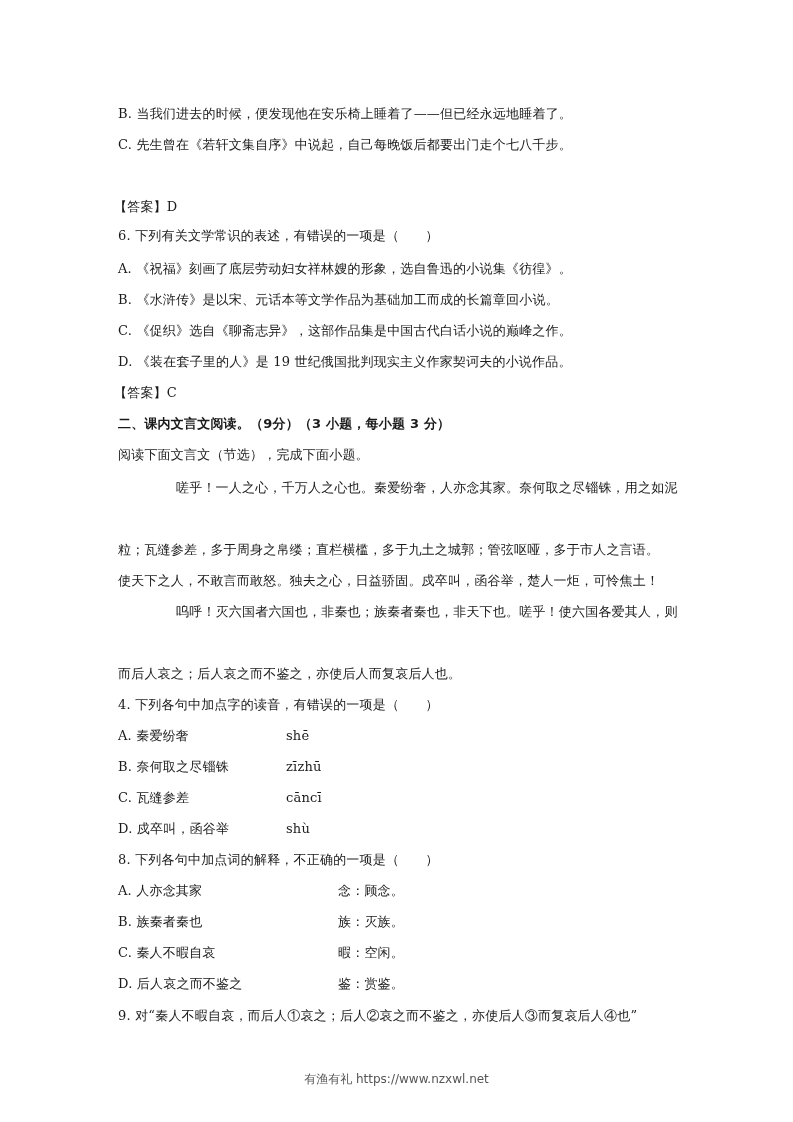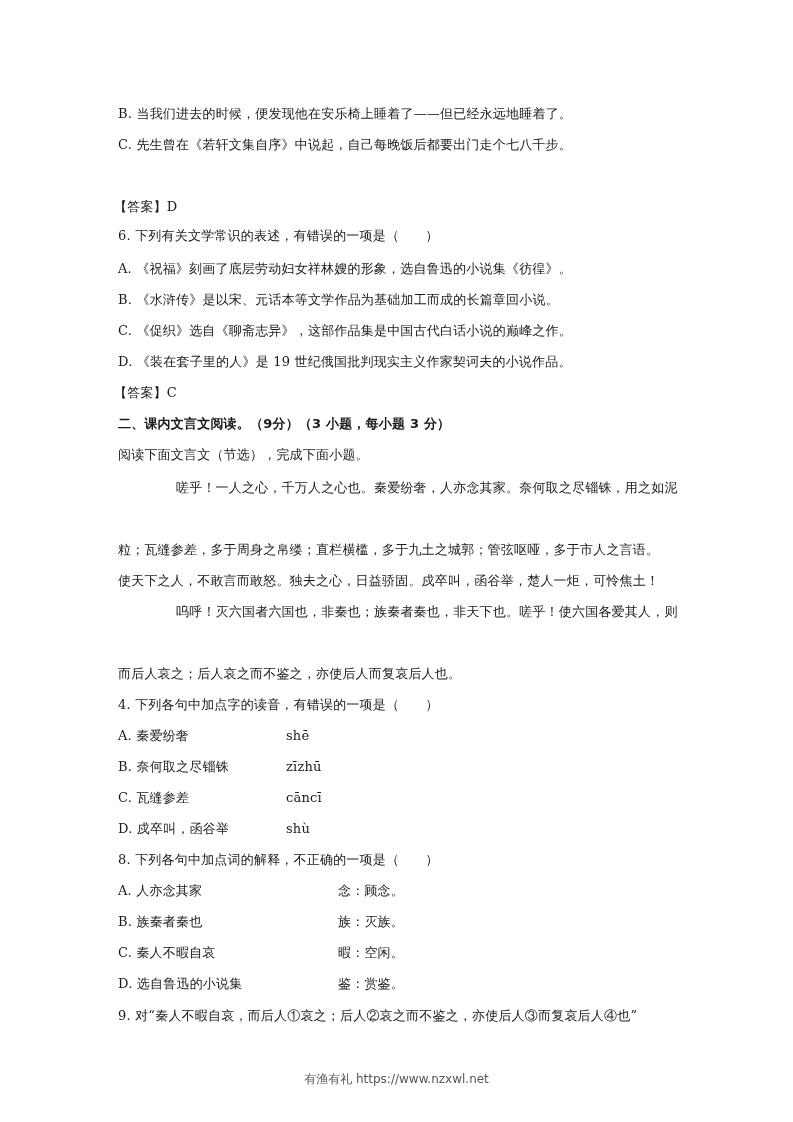--- a/index.html
+++ b/index.html
@@ -91,20 +91,20 @@
     <span>族秦者秦也</span>
   </div>
   <div class="line col3" style="top:914px">族：灭族。</div>
   <div class="line" style="top:945px">
     <span>C.</span>
     <span>秦人不暇自哀</span>
   </div>
   <div class="line col3" style="top:945px">暇：空闲。</div>
   <div class="line" style="top:976px">
     <span>D.</span>
-    <span>选自鲁迅的小说集</span>
+    <span>后人哀之而不鉴之</span>
   </div>
   <div class="line col3" style="top:976px">鉴：赏鉴。</div>
 
   <div class="line" style="top:1008px">9. 对“秦人不暇自哀，而后人①哀之；后人②哀之而不鉴之，亦使后人③而复哀后人④也”</div>
 
   <div class="footer">有渔有礼 https://www.nzxwl.net</div>
 </div>
 
 </body></html>

